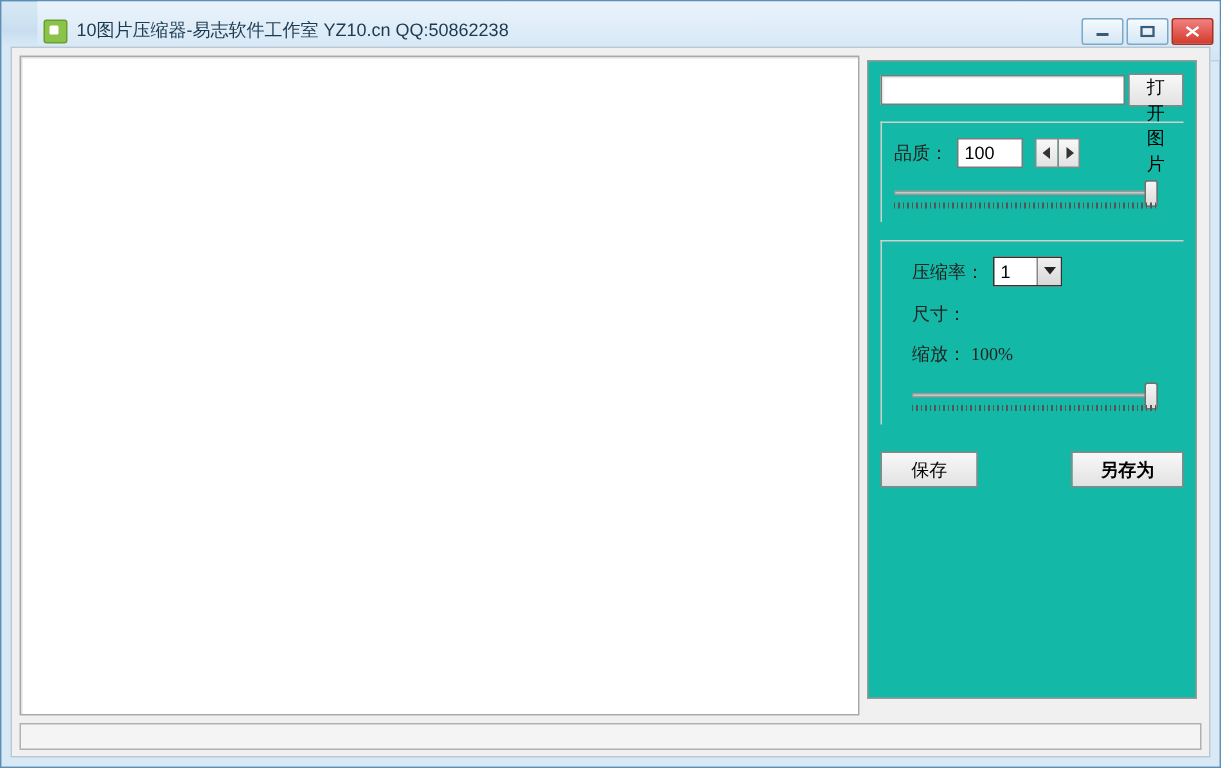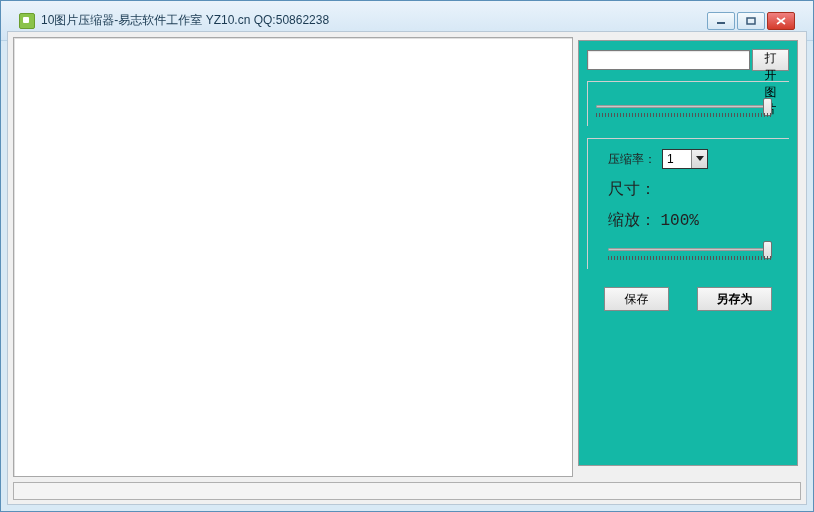--- a/index.html
+++ b/index.html
@@ -16,23 +16,24 @@
     width: 814px;
     height: 512px;
     border: 1px solid #5a8fb8;
     background: linear-gradient(#d8e9f5, #c8def0 20px, #d8e9f5 30px);
     position: relative;
   }
   .titlebar {
     height: 40px;
     display: flex;
     align-items: center;
-    padding: 0 18px;
+    padding: 0 4px;
     background: linear-gradient(#eaf3fb, #d2e5f4);
     border-bottom: 1px solid #b8d2e6;
+    margin-left: 24px;
   }
   .app-icon {
     width: 16px;
     height: 16px;
     background: #8bc34a;
     border: 1px solid #6a9e2e;
     margin-right: 6px;
     position: relative;
     border-radius: 2px;
   }
@@ -208,27 +209,27 @@
     width: 16px;
     height: 100%;
     background: linear-gradient(#f0f0f0,#d8d8d8);
     border-left: 1px solid #888;
     display: flex;
     align-items: center;
     justify-content: center;
   }
   .section-row {
     margin: 10px 0 8px 0;
-    font-size: 16px;
+    font-size: 12px;
     color: #222;
   }
   .save-row {
     display: flex;
     gap: 28px;
-    justify-content: center;
+    justify-content: space-between;
     margin-top: 18px;
   }
   .save-btn { width: 65px; height: 24px; }
   .saveas-btn { width: 75px; height: 24px; font-weight: bold; }
   .status-bar {
     position: absolute;
     left: 5px;
     right: 5px;
     bottom: 4px;
     height: 18px;
@@ -268,20 +269,36 @@
     <div class="preview-panel"></div>
 
     <div class="control-panel">
 
       <div class="row">
         <input class="path-input" type="text" value="" style="">
         <button class="btn open-btn">打开图片</button>
       </div>
 
       <div class="inner-group">
+        <div class="row" style="margin-bottom:6px;">
+          <span class="label">品质：</span>
+          <input class="num-input" type="text" value="100" style="">
+          <div class="spin">
+            <div class="spin-btn">
+              <svg width="6" height="8">
+                  <path d="M5 0 L0 4 L5 8 Z" fill="#333"></path>
+                </svg>
+            </div>
+            <div class="spin-btn">
+              <svg width="6" height="8">
+                  <path d="M1 0 L6 4 L1 8 Z" fill="#333"></path>
+                </svg>
+            </div>
+          </div>
+        </div>
         <div class="slider-wrap">
           <div class="slider-track"></div>
           <div class="slider-thumb" style="left:calc(100% - 18px);"></div>
           <div class="slider-ticks"></div>
         </div>
       </div>
 
       <div class="inner-group" style="margin-top:12px;padding-left:20px;">
         <div class="row" style="margin-bottom:10px;">
           <span class="label">压缩率：</span>
@@ -290,21 +307,21 @@
             <div class="combo-arrow">
               <svg width="8" height="6">
                   <path d="M0 0 L4 5 L8 0 Z" fill="#222"></path>
                 </svg>
             </div>
           </div>
         </div>
         <div class="section-row">尺寸：</div>
         <div class="section-row">
           <span>缩放：</span>
-          <span style="font-family:Liberation Mono, monospace;">100%</span>
+          <span style="font-family:Liberation Serif, serif;">100%</span>
         </div>
         <div class="slider-wrap">
           <div class="slider-track"></div>
           <div class="slider-thumb" style="left:calc(100% - 18px);"></div>
           <div class="slider-ticks"></div>
         </div>
       </div>
 
       <div class="save-row">
         <button class="btn save-btn">保存</button>

